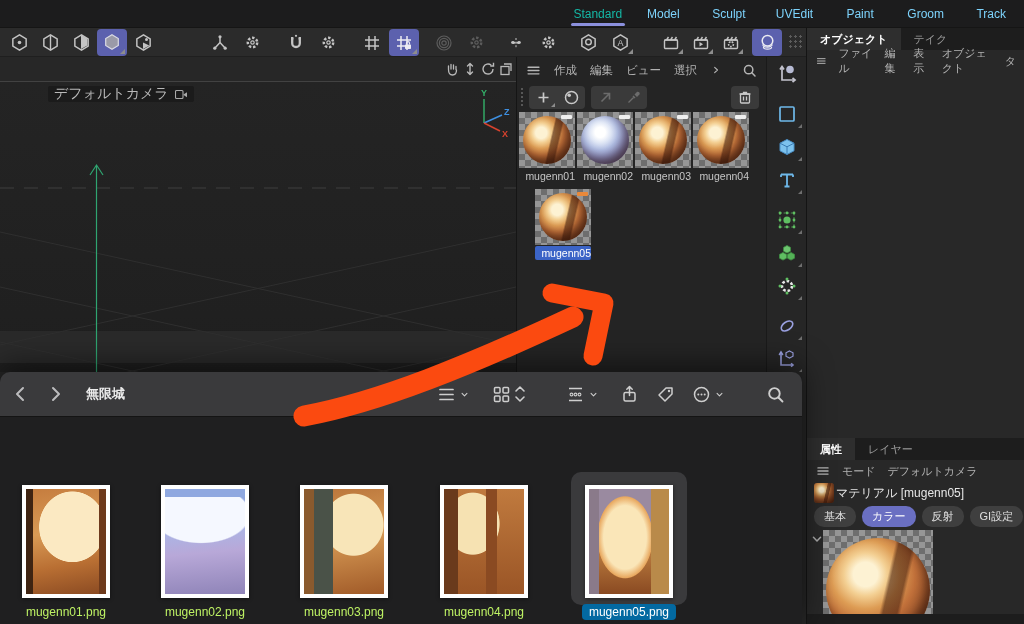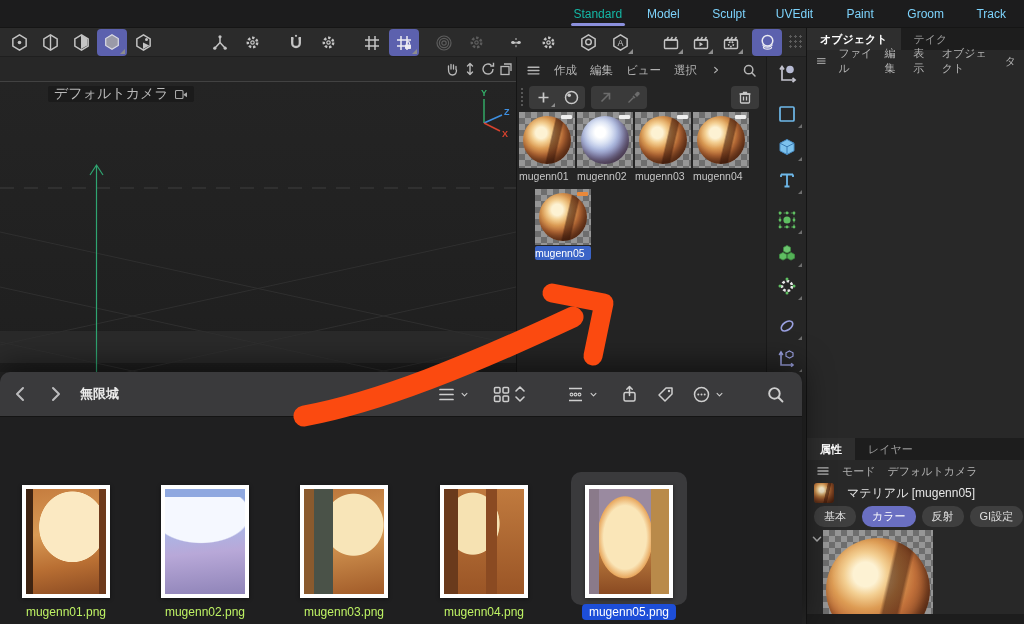--- a/index.html
+++ b/index.html
@@ -45,54 +45,54 @@
 .checker{background-color:#969696;background-image:linear-gradient(45deg,#6e6e6e 25%,transparent 25% 75%,#6e6e6e 75%),linear-gradient(45deg,#6e6e6e 25%,transparent 25% 75%,#6e6e6e 75%);background-position:0 0,6px 6px;background-size:12px 12px}
 .sph{border-radius:50%;background:
  linear-gradient(103deg,transparent 0 55%,rgba(62,26,12,.55) 58% 69%,transparent 72%),
  radial-gradient(circle at 38% 35%,#fdf2d3 0 13%,#f3cf92 23%,#dd9c54 37%,#c1703a 53%,#94512a 70%,#64321a 88%,#4c2412 100%);
  box-shadow:inset -4px -6px 10px rgba(40,15,5,.55)}
 .sph.blue{background:
  radial-gradient(circle at 40% 34%,#ffffff 0 12%,#dfe6f5 25%,#aebbe2 42%,#8f93c8 60%,#6f6aa0 78%,#4e4874 100%)}
 .msph{position:absolute;left:4px;top:4px;width:48px;height:48px}
 .tick{position:absolute;top:3px;right:3px;width:11px;height:4px;border-radius:1px;background:#efefef}
 .tick.orange{background:#e8883a}
-.mname{margin-top:1px;height:14px;line-height:14px;text-align:left;font-size:10.5px;color:#c6c6c6;border-radius:2px}
+.mname{margin-top:1px;height:14px;line-height:14px;text-align:right;font-size:10.5px;color:#c6c6c6;border-radius:2px}
 .mname.sel{background:#3b64c7;color:#fff}
 
 .sidecol{position:absolute;left:766px;top:57px;width:40px;height:315px;background:#262626;border-left:1px solid #1a1a1a;overflow:hidden}
 .sbtn{position:relative;width:34px;height:32px;margin:1px auto 0;display:flex;align-items:center;justify-content:center;border-radius:4px}
 .sbtn.gap{margin-top:8px}
 .sbtn.fly::after{content:"";position:absolute;right:2px;bottom:2px;border-left:4px solid transparent;border-bottom:4px solid #6f6f6f}
 
 .rpanel{position:absolute;left:806px;top:28px;width:218px;height:596px;background:#282828;border-left:1px solid #141414}
 .rp-tabs{position:absolute;left:0;width:218px;height:22px;background:#1d1d1d;display:flex;font-size:11px}
 .rp-tab{padding:0 13px;display:flex;align-items:center;color:#9a9a9a}
 .rp-tab.active{background:#2e2e2e;color:#fff;font-weight:bold}
 .rp-menu{position:absolute;left:0;width:218px;height:22px;display:flex;align-items:center;gap:12px;padding:0 9px;font-size:11px;color:#b3b3b3}
-.matrow{position:absolute;left:0;top:452px;width:218px;height:26px;display:flex;align-items:center;gap:13px;padding:0 7px;font-size:12px;color:#e6e6e6}
+.matrow{position:absolute;left:0;top:452px;width:218px;height:26px;display:flex;align-items:center;gap:2px;padding:0 7px;font-size:12px;color:#e6e6e6}
 .matico{width:20px;height:20px;border-radius:3px}
 .chanrow{position:absolute;left:0;top:478px;width:218px;display:flex;gap:6px;padding:0 7px}
 .chan{height:21px;padding:0 10px;border-radius:10px;background:#3f3f3f;color:#e0e0e0;font-size:11px;display:flex;align-items:center;white-space:nowrap}
 .chan.active{background:#6a6fc2;color:#fff}
 .preview{position:absolute;left:0;top:501px;width:218px;height:85px}
 .pv-box{position:absolute;left:16px;top:1px;width:110px;height:84px;overflow:hidden}
 .pv-sph{position:absolute;left:3px;top:8px;width:104px;height:104px}
 .rp-bottom{position:absolute;left:0;top:586px;width:218px;height:10px;background:#1d1d1d}
 
 .finder{position:absolute;left:0;top:372px;width:802px;height:252px;background:#1f1f20;border-radius:10px 10px 0 0;box-shadow:0 -6px 30px rgba(0,0,0,.55);z-index:20}
 .f-toolbar{position:relative;height:45px;background:#3a3a3c;border-radius:10px 10px 0 0;border-bottom:1px solid #141414;display:flex;align-items:center;padding:0 12px}
-.f-title{margin-left:16px;font-size:13px;font-weight:bold;color:#ececec}
+.f-title{margin-left:22px;font-size:13px;font-weight:bold;color:#ececec}
 .fic{position:absolute;top:13px;color:#cecece}
 .f-files{position:relative;height:206px}
 .fitem{position:absolute;top:56px;width:130px;display:flex;flex-direction:column;align-items:center}
 .fselbg{position:absolute;left:7px;top:-1px;width:116px;height:133px;background:#3a3a3c;border-radius:10px}
 .fthumb{position:relative;width:88px;height:113px;background:#fff;padding:4px;margin-top:12px;box-shadow:0 1px 4px rgba(0,0,0,.45)}
 .scene{width:80px;height:105px}
 .fname{position:relative;margin-top:6px;font-size:12px;color:#bef264;padding:1px 7px;border-radius:4px;white-space:nowrap}
-.fitem.selected .fname{background:#1d4ed8;color:#fff}
+.fitem.selected .fname{background:#0369a1;color:#fff}
 .sc1{background:linear-gradient(to right,#3f2412 0 9%,transparent 9% 91%,#6e3a1c 91%),radial-gradient(42% 34% at 58% 36%,#fbe9c2 0 98%,transparent 100%),linear-gradient(170deg,#c57c3e 0%,#d99a55 40%,#b96f33 70%,#8a4a22 100%)}
 .sc2{background:linear-gradient(to bottom,#8fa8e0 0 8%,transparent 8%),radial-gradient(62% 28% at 45% 24%,#f5f8ff 0 96%,transparent),linear-gradient(175deg,#7f9ad8 0%,#a8b8e8 35%,#b8a8d8 60%,#8f84b8 100%)}
 .sc3{background:linear-gradient(to right,#8a5a2e 0 12%,#4a5248 12% 36%,transparent 36%),radial-gradient(38% 30% at 62% 34%,#f8e5b8 0 97%,transparent),linear-gradient(170deg,#b9743a 0,#d79a55 45%,#a05a28 100%)}
 .sc4{background:linear-gradient(to right,#6a3a1c 0 18%,transparent 18% 52%,#8a4a22 52% 66%,transparent 66%),radial-gradient(34% 30% at 36% 33%,#f6e2b2 0 97%,transparent),linear-gradient(#c07a3e,#9a5526)}
 .sc5{background:linear-gradient(to right,#8a7a8a 0 12%,transparent 12% 78%,#b98a4a 78%),radial-gradient(46% 52% at 45% 46%,#fae6b8 0 58%,#e8a85f 74%,transparent 76%),linear-gradient(#9a8aa0 0 30%,#b97a3e 60%,#8a4a22 100%)}
 
 .arrow{position:absolute;left:0;top:0;z-index:60;pointer-events:none}
 </style>
 </head>
 <body>

